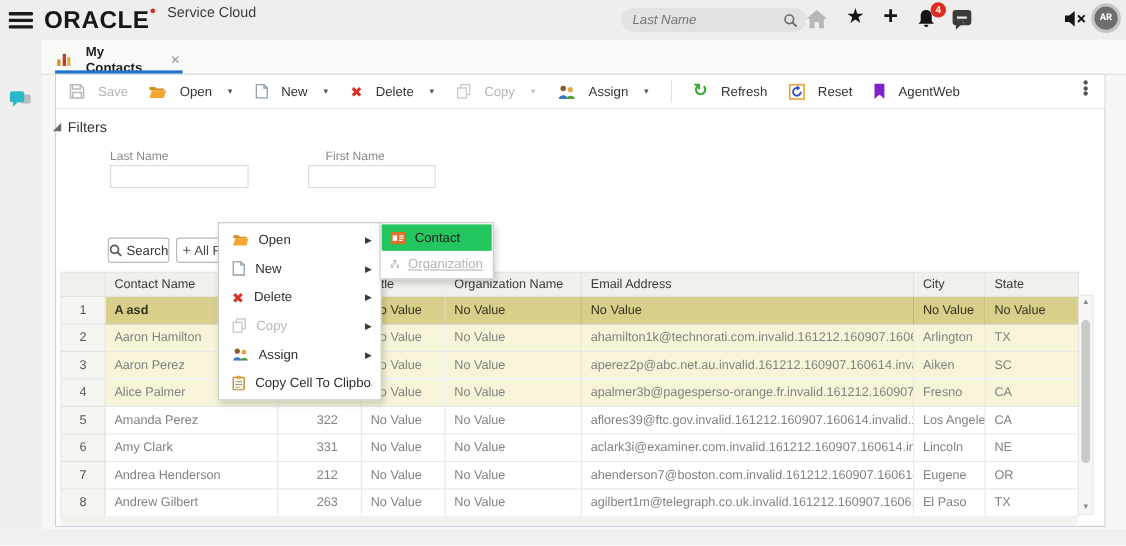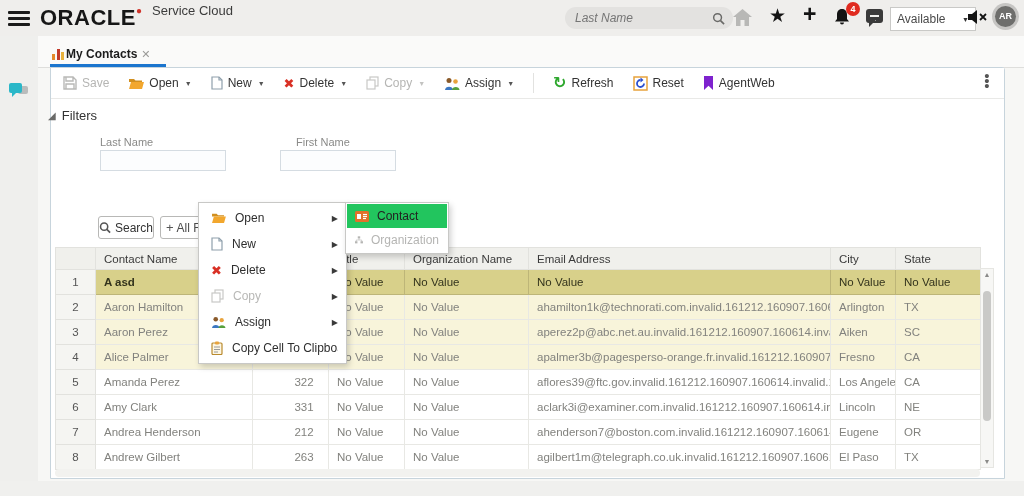--- a/index.html
+++ b/index.html
@@ -27,38 +27,38 @@
     font-size:9px;font-weight:700;text-align:center;line-height:14px;}
   #icon-chat{left:866px;top:9px;width:17px;height:14px;background:#3a3a3a;border-radius:3px;}
   #icon-chat:after{content:"";position:absolute;left:3px;bottom:-4px;border:4px solid transparent;border-top-color:#3a3a3a;border-left-color:#3a3a3a;}
   #icon-chat .dot{position:absolute;top:6px;width:9px;height:2px;left:4px;background:#efeeec;}
   #availability{left:890px;top:7px;width:72px;height:22px;background:#fff;border:1px solid #c9c9c7;
     display:flex;align-items:center;justify-content:space-between;padding:0 6px;font-size:12px;color:#4a4a4a;cursor:pointer;}
   #availability .caret{font-size:7px;color:#333;}
   #icon-mute{left:968px;top:9px;}
   #avatar{left:992px;top:3px;width:27px;height:27px;border-radius:50%;background:#c6c5c3;overflow:hidden;}
   #avatar .inner{position:absolute;left:3px;top:3px;width:21px;height:21px;border-radius:50%;background:#6e6e6c;
-    color:#fff;font-size:9px;font-weight:700;text-align:center;line-height:21px;}
+    color:#fff;font-size:9px;font-weight:700;text-align:center;line-height:21px;font-family:Liberation Mono, monospace;}
 
   
   #sidebar{left:0;top:36px;width:38px;height:445px;background:#efefed;border-right:1px solid #e2e2e0;}
   #main-bg{left:38px;top:36px;width:986px;height:445px;background:#f7f7f5;}
   #tabbar{left:38px;top:36px;width:986px;height:31px;background:#fafaf9;border-bottom:1px solid #dededc;}
-  #tab{left:52px;top:42px;width:112px;height:24px;display:flex;align-items:center;gap:2px;cursor:pointer;}
+  #tab{left:52px;top:42px;width:112px;height:24px;display:flex;align-items:center;gap:14px;cursor:pointer;}
   .chartbars{display:inline-flex;align-items:flex-end;gap:1.5px;height:12px;}
   .chartbars i{display:block;width:3px;}
   #tab-label{font-size:12px;font-weight:700;color:#1c1c1c;}
   #tab-close{font-size:11px;color:#9a9a98;margin-left:2px;cursor:pointer;}
   #tab-underline{left:50px;top:64px;width:116px;height:3px;background:#1b75ce;}
   #panel{left:50px;top:67px;width:955px;height:412px;background:#fff;border:1px solid #c7d4dc;border-radius:0 3px 0 0;box-sizing:border-box;}
 
   
   #toolbar{left:51px;top:68px;width:953px;height:31px;background:#fff;border-bottom:1px solid #e9e9e7;
     display:flex;align-items:center;gap:19px;padding-left:12px;box-sizing:border-box;}
-  .tbtn{display:inline-flex;align-items:center;gap:5px;font-size:12px;color:#333;cursor:pointer;white-space:nowrap;}
+  .tbtn{display:inline-flex;align-items:center;gap:12px;font-size:12px;color:#333;cursor:pointer;white-space:nowrap;}
   .tbtn.disabled{color:#b5b5b3;cursor:default;}
   .tbtn .caret{font-size:7px;color:#555;margin-left:1px;}
   .tbtn.disabled .caret{color:#c3c3c1;}
   .tsep{width:1px;height:20px;background:#e2e2e0;}
   .xmark{color:#d93025;font-weight:700;font-size:13px;line-height:1;}
   #refresh-glyph{color:#2fa82f;font-size:16px;font-weight:700;line-height:1;}
   #kebab{left:980px;top:72px;font-size:15px;color:#555;letter-spacing:0;line-height:7px;text-align:center;width:14px;cursor:pointer;}
   #kebab div{height:5px;}
 
   
@@ -78,41 +78,41 @@
   #allfilters-btn{left:160px;top:216px;width:52px;height:23px;background:#fff;border:1px solid #b8b8b6;border-radius:3px;
     display:flex;align-items:center;gap:3px;font-size:12px;color:#4a4a4a;cursor:pointer;box-sizing:border-box;padding-left:5px;overflow:hidden;white-space:nowrap;}
   #allfilters-btn .plus{font-size:13px;color:#555;}
 
   
   #grid{left:55px;top:247px;width:925px;border-collapse:collapse;table-layout:fixed;font-size:11.5px;}
   #grid th{height:21px;background:#f0f0ec;border:1px solid #e2e2de;font-weight:400;color:#3a3a3a;
     text-align:left;padding:0 8px;white-space:nowrap;overflow:hidden;}
   #grid td{height:25px;border:1px solid #e8e8e4;color:#82827e;padding:0 8px;white-space:nowrap;overflow:hidden;box-sizing:border-box;}
   #grid td.rownum{background:#f5f5f2;color:#555;text-align:center;padding:0;border-color:#e2e2de;}
-  #grid td.num{text-align:center;padding-left:35px;}
+  #grid td.num{text-align:left;padding-left:35px;}
   #grid tr.pale td{background:#f8f4da;}
   #grid tr.pale td.rownum{background:#f5f5f2;}
   #grid tr.sel td{background:#d8d08a;color:#33331c;border-color:#bdb578;}
   #grid tr.sel td.name{font-weight:700;}
   #grid tr.sel td.rownum{background:#f5f5f2;color:#555;border-color:#e2e2de;}
   #vscroll{left:980px;top:268px;width:14px;height:200px;background:#f7f7f5;border:1px solid #e6e6e2;box-sizing:border-box;}
   #vscroll .arr{position:absolute;left:0;width:12px;text-align:center;font-size:7px;color:#8a8a88;}
   #vscroll .thumb{position:absolute;left:2px;top:22px;width:8px;height:130px;background:#c9c9c7;border-radius:4px;}
   #hscroll{left:55px;top:469px;width:925px;height:8px;background:#f2f2ef;border-radius:4px;}
 
   
   #ctx{left:198px;top:202px;width:147px;background:#fff;border:1px solid #c8c8c6;box-shadow:2px 3px 6px rgba(0,0,0,.18);padding:2px 0;z-index:5;}
   .mi{height:26px;display:flex;align-items:center;gap:9px;padding:0 8px 0 12px;font-size:12px;color:#2e2e2e;cursor:pointer;}
   .mi .lbl{flex:1;white-space:nowrap;overflow:hidden;}
   .mi .arrow{font-size:8px;color:#3a3a3a;}
   .mi.disabled{color:#b8b8b6;cursor:default;}
   #submenu{left:345px;top:202px;width:104px;background:#fff;border:1px solid #c8c8c6;box-shadow:2px 3px 6px rgba(0,0,0,.18);padding:1px;z-index:6;box-sizing:border-box;}
   .smi{height:24px;display:flex;align-items:center;gap:8px;padding:0 8px;font-size:12px;color:#222;cursor:pointer;}
   .smi.hl{background:#22c55e;}
-  .smi.disabled{color:#b5b5b3;cursor:default;}
+  .smi.disabled{color:#b5b5b3;cursor:default;text-decoration:underline;}
 
   
   #statusbar{left:0;top:481px;width:1010px;height:15px;background:#fdfdfd;border-top:1px solid #d4d4d2;border-right:1px solid #d4d4d2;
     font-size:11px;color:#5a5a58;line-height:15px;padding-left:3px;box-sizing:border-box;}
 
   
   #side-chat{left:8px;top:46px;}
 
   svg{display:block;}
 </style>
@@ -145,24 +145,20 @@
     <div class="abs" id="icon-plus">+</div>
     <svg class="abs" id="icon-bell" width="18" height="18" viewBox="0 0 18 18">
         <path d="M9 1 C5.5 1 4 3.5 4 6.5 L4 11 L2 13.5 L16 13.5 L14 11 L14 6.5 C14 3.5 12.5 1 9 1 Z M7 14.5 A2 2 0 0 0 11 14.5 Z" fill="#141414"></path>
       </svg>
     <div class="abs" id="badge">4</div>
     <div class="abs" id="icon-chat">
         <span class="dot"></span>
         <span class="dot" style="top:10px;width:6px;"></span>
       </div>
 
-    <div class="abs" id="availability">
-      <span>Available</span>
-      <span class="caret">▼</span>
-    </div>
 
     <svg class="abs" id="icon-mute" width="20" height="16" viewBox="0 0 20 16">
         <polygon points="0,5 4,5 9,1 9,15 4,11 0,11" fill="#141414"></polygon>
         <path d="M12 5 L18 11 M18 5 L12 11" stroke="#141414" stroke-width="1.8"></path>
       </svg>
 
     <div class="abs" id="avatar">
         <div class="inner">AR</div>
       </div>
   </div>

